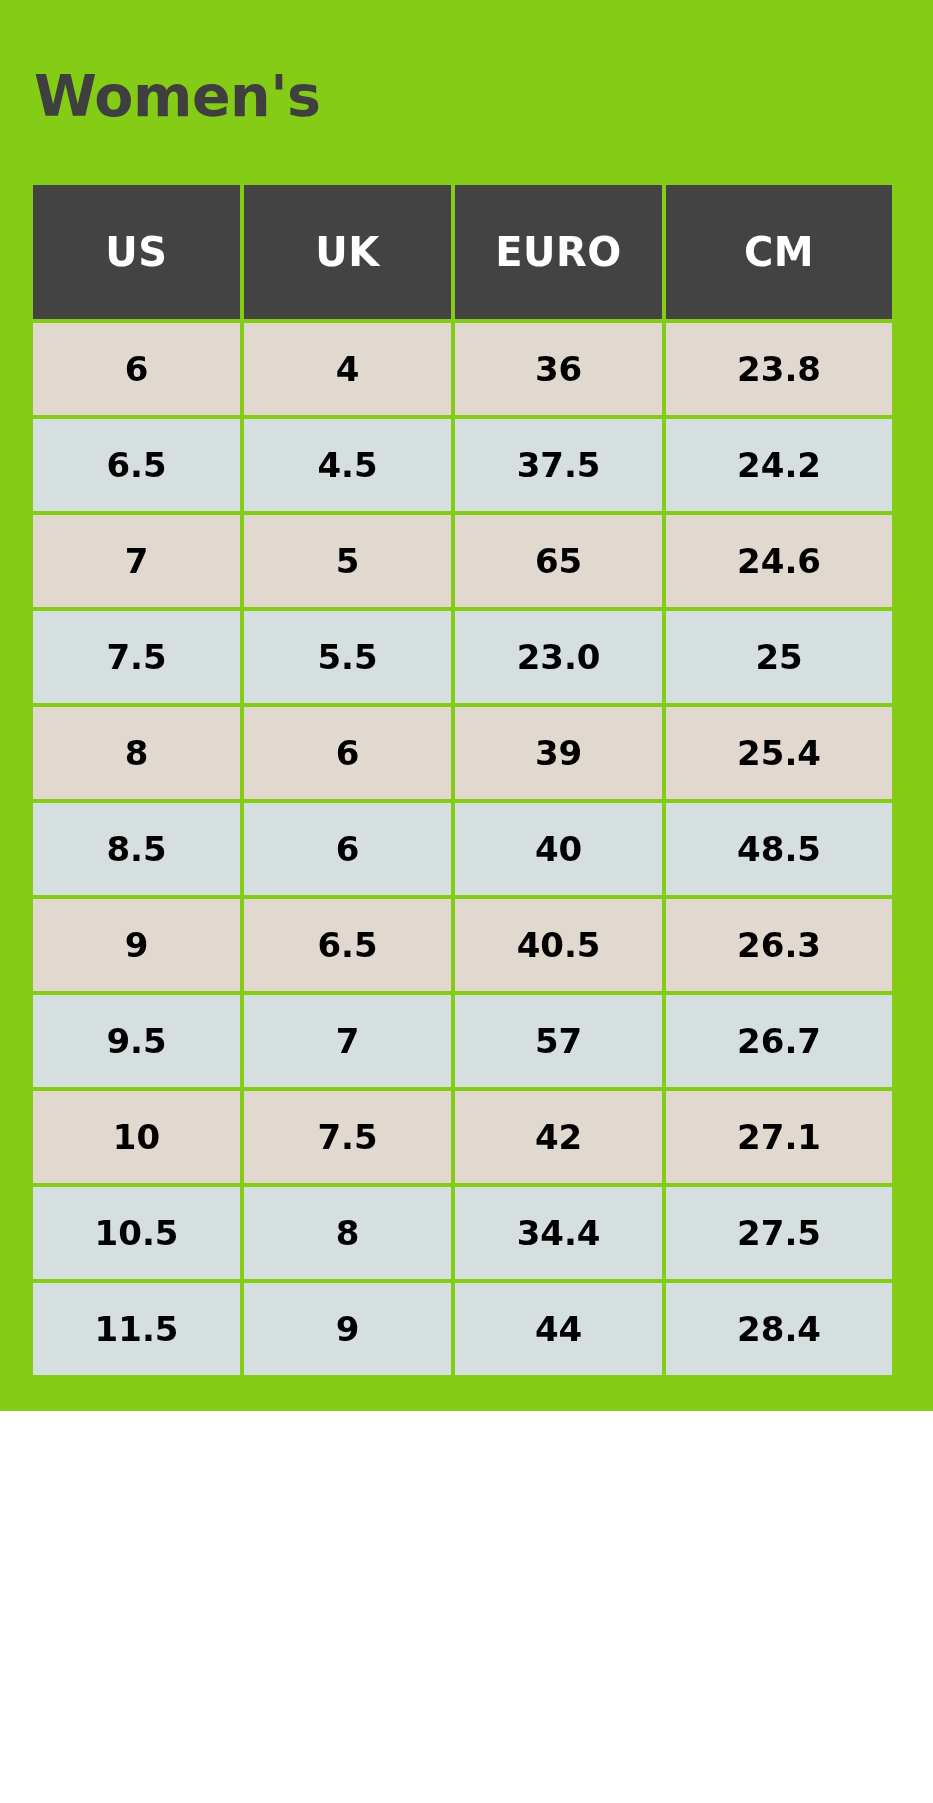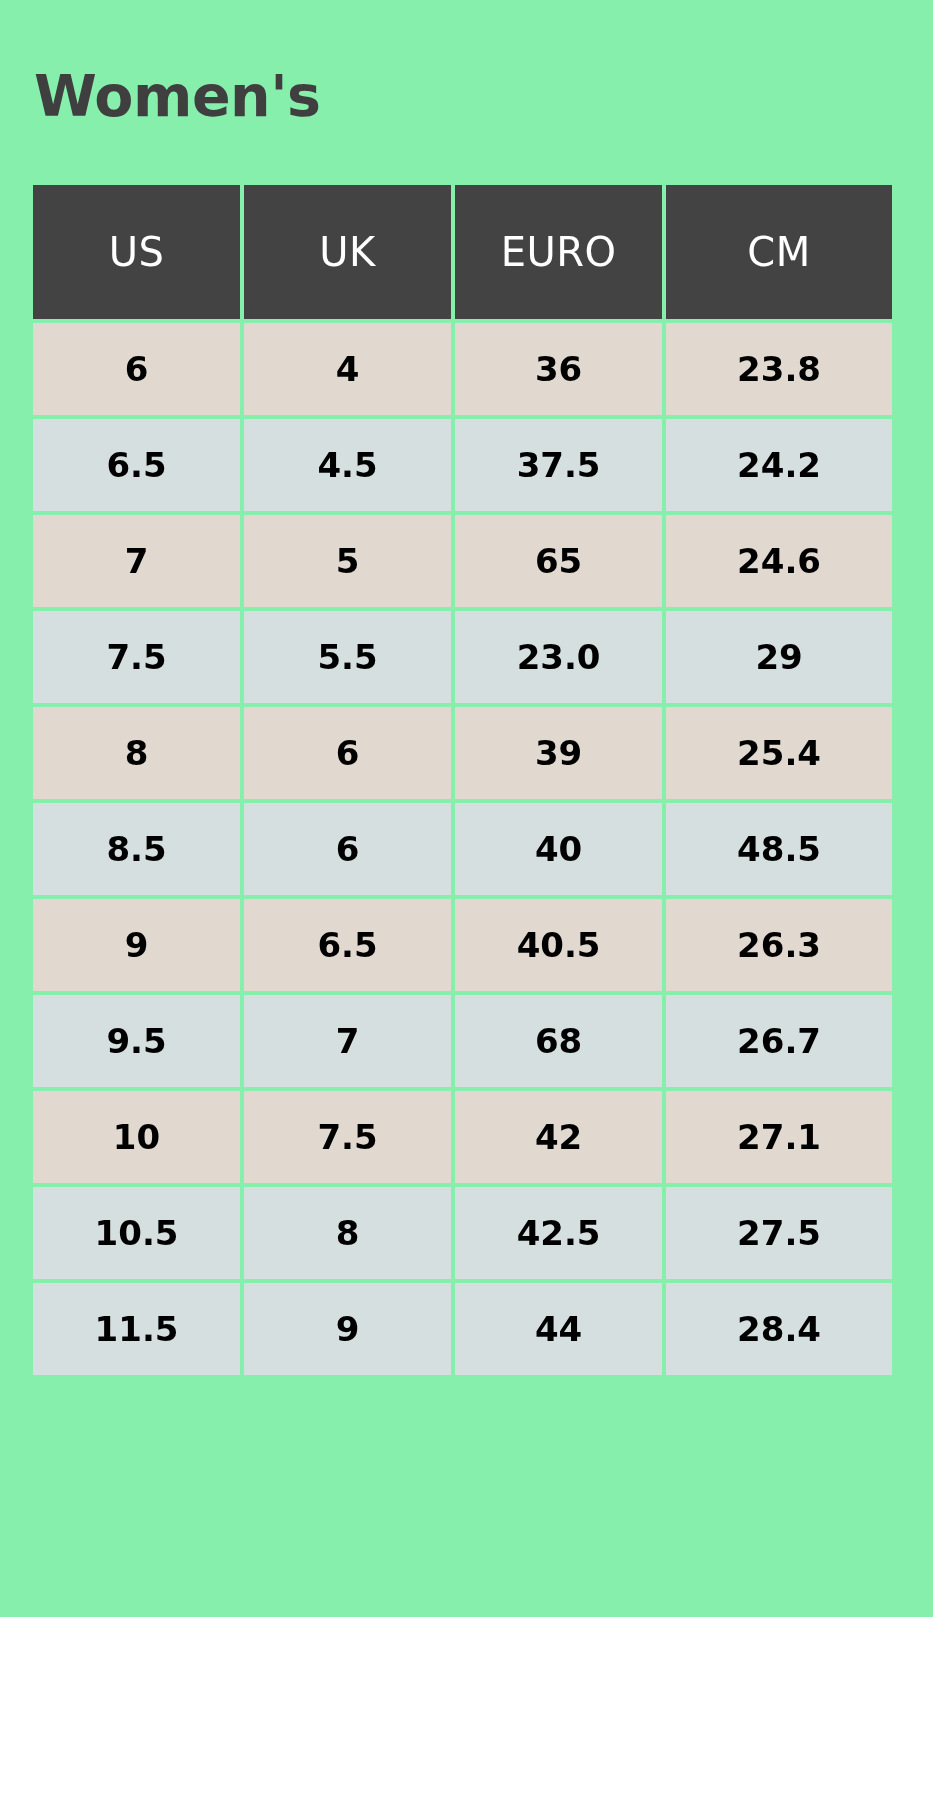--- a/index.html
+++ b/index.html
@@ -12,22 +12,22 @@
     overflow: hidden;
   }
 
   body {
     font-family: "DejaVu Sans", "Liberation Sans", sans-serif;
   }
 
   #page {
     position: relative;
     width: 933px;
-    height: 1617px;
-    background: #86efac;
+    height: 1411px;
+    background: #84cc16;
     padding: 0 33px;
   }
 
   #chart-title {
     font-size: 57px;
     font-weight: bold;
     color: #3f3f3f;
     letter-spacing: -0.5px;
     padding-top: 68px;
     padding-bottom: 0;
@@ -46,21 +46,21 @@
 
   #size-table col.col-us   { width: 187px; }
   #size-table col.col-uk   { width: 187px; }
   #size-table col.col-euro { width: 187px; }
   #size-table col.col-cm   { width: 204px; }
 
   #size-table th {
     background: #434343;
     color: #ffffff;
     font-size: 40px;
-    font-weight: normal;
+    font-weight: bold;
     height: 134px;
     vertical-align: middle;
     text-align: center;
     letter-spacing: 0.5px;
   }
 
   #size-table td {
     font-size: 34px;
     font-weight: bold;
     color: #000000;
@@ -110,21 +110,21 @@
         <tr class="row-even">
           <td>7</td>
           <td>5</td>
           <td>65</td>
           <td>24.6</td>
         </tr>
         <tr class="row-odd">
           <td>7.5</td>
           <td>5.5</td>
           <td>23.0</td>
-          <td>29</td>
+          <td>25</td>
         </tr>
         <tr class="row-even">
           <td>8</td>
           <td>6</td>
           <td>39</td>
           <td>25.4</td>
         </tr>
         <tr class="row-odd">
           <td>8.5</td>
           <td>6</td>
@@ -133,33 +133,33 @@
         </tr>
         <tr class="row-even">
           <td>9</td>
           <td>6.5</td>
           <td>40.5</td>
           <td>26.3</td>
         </tr>
         <tr class="row-odd">
           <td>9.5</td>
           <td>7</td>
-          <td>68</td>
+          <td>57</td>
           <td>26.7</td>
         </tr>
         <tr class="row-even">
           <td>10</td>
           <td>7.5</td>
           <td>42</td>
           <td>27.1</td>
         </tr>
         <tr class="row-odd">
           <td>10.5</td>
           <td>8</td>
-          <td>42.5</td>
+          <td>34.4</td>
           <td>27.5</td>
         </tr>
         <tr class="row-odd">
           <td>11.5</td>
           <td>9</td>
           <td>44</td>
           <td>28.4</td>
         </tr>
       </tbody>
   </table>

